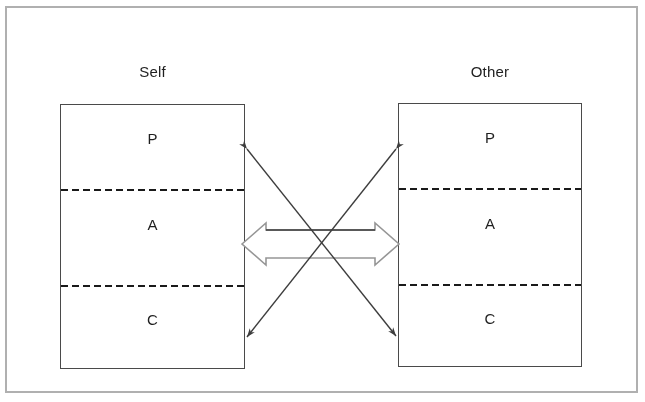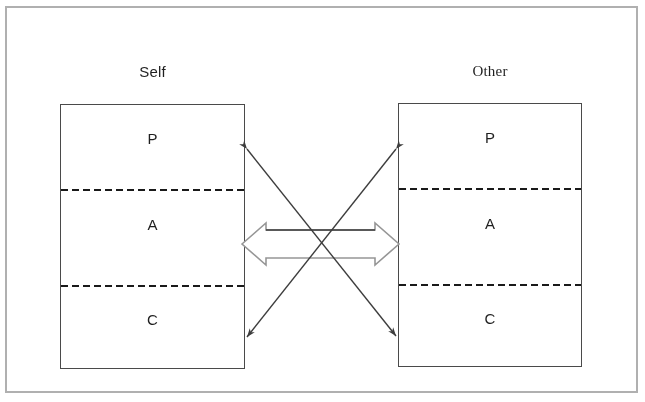--- a/index.html
+++ b/index.html
@@ -19,21 +19,21 @@
   }
   .box-title {
     position: absolute;
     top: 63px;
     font-size: 15px;
     color: #1f1f1f;
     text-align: center;
     letter-spacing: 0.2px;
   }
   .box-title.self  { left: 60px;  width: 185px; text-align: center; }
-  .box-title.other { left: 398px; width: 184px; font-family: Liberation Serif, serif; }
+  .box-title.other { left: 398px; width: 184px; }
   .pac-box {
     position: absolute;
     border: 1.5px solid #4a4a4a;
     background: #ffffff;
     box-sizing: border-box;
   }
   .pac-box.self  { left: 60px;  top: 104px; width: 185px; height: 265px; }
   .pac-box.other { left: 398px; top: 103px; width: 184px; height: 264px; }
   .divider {
     position: absolute;

